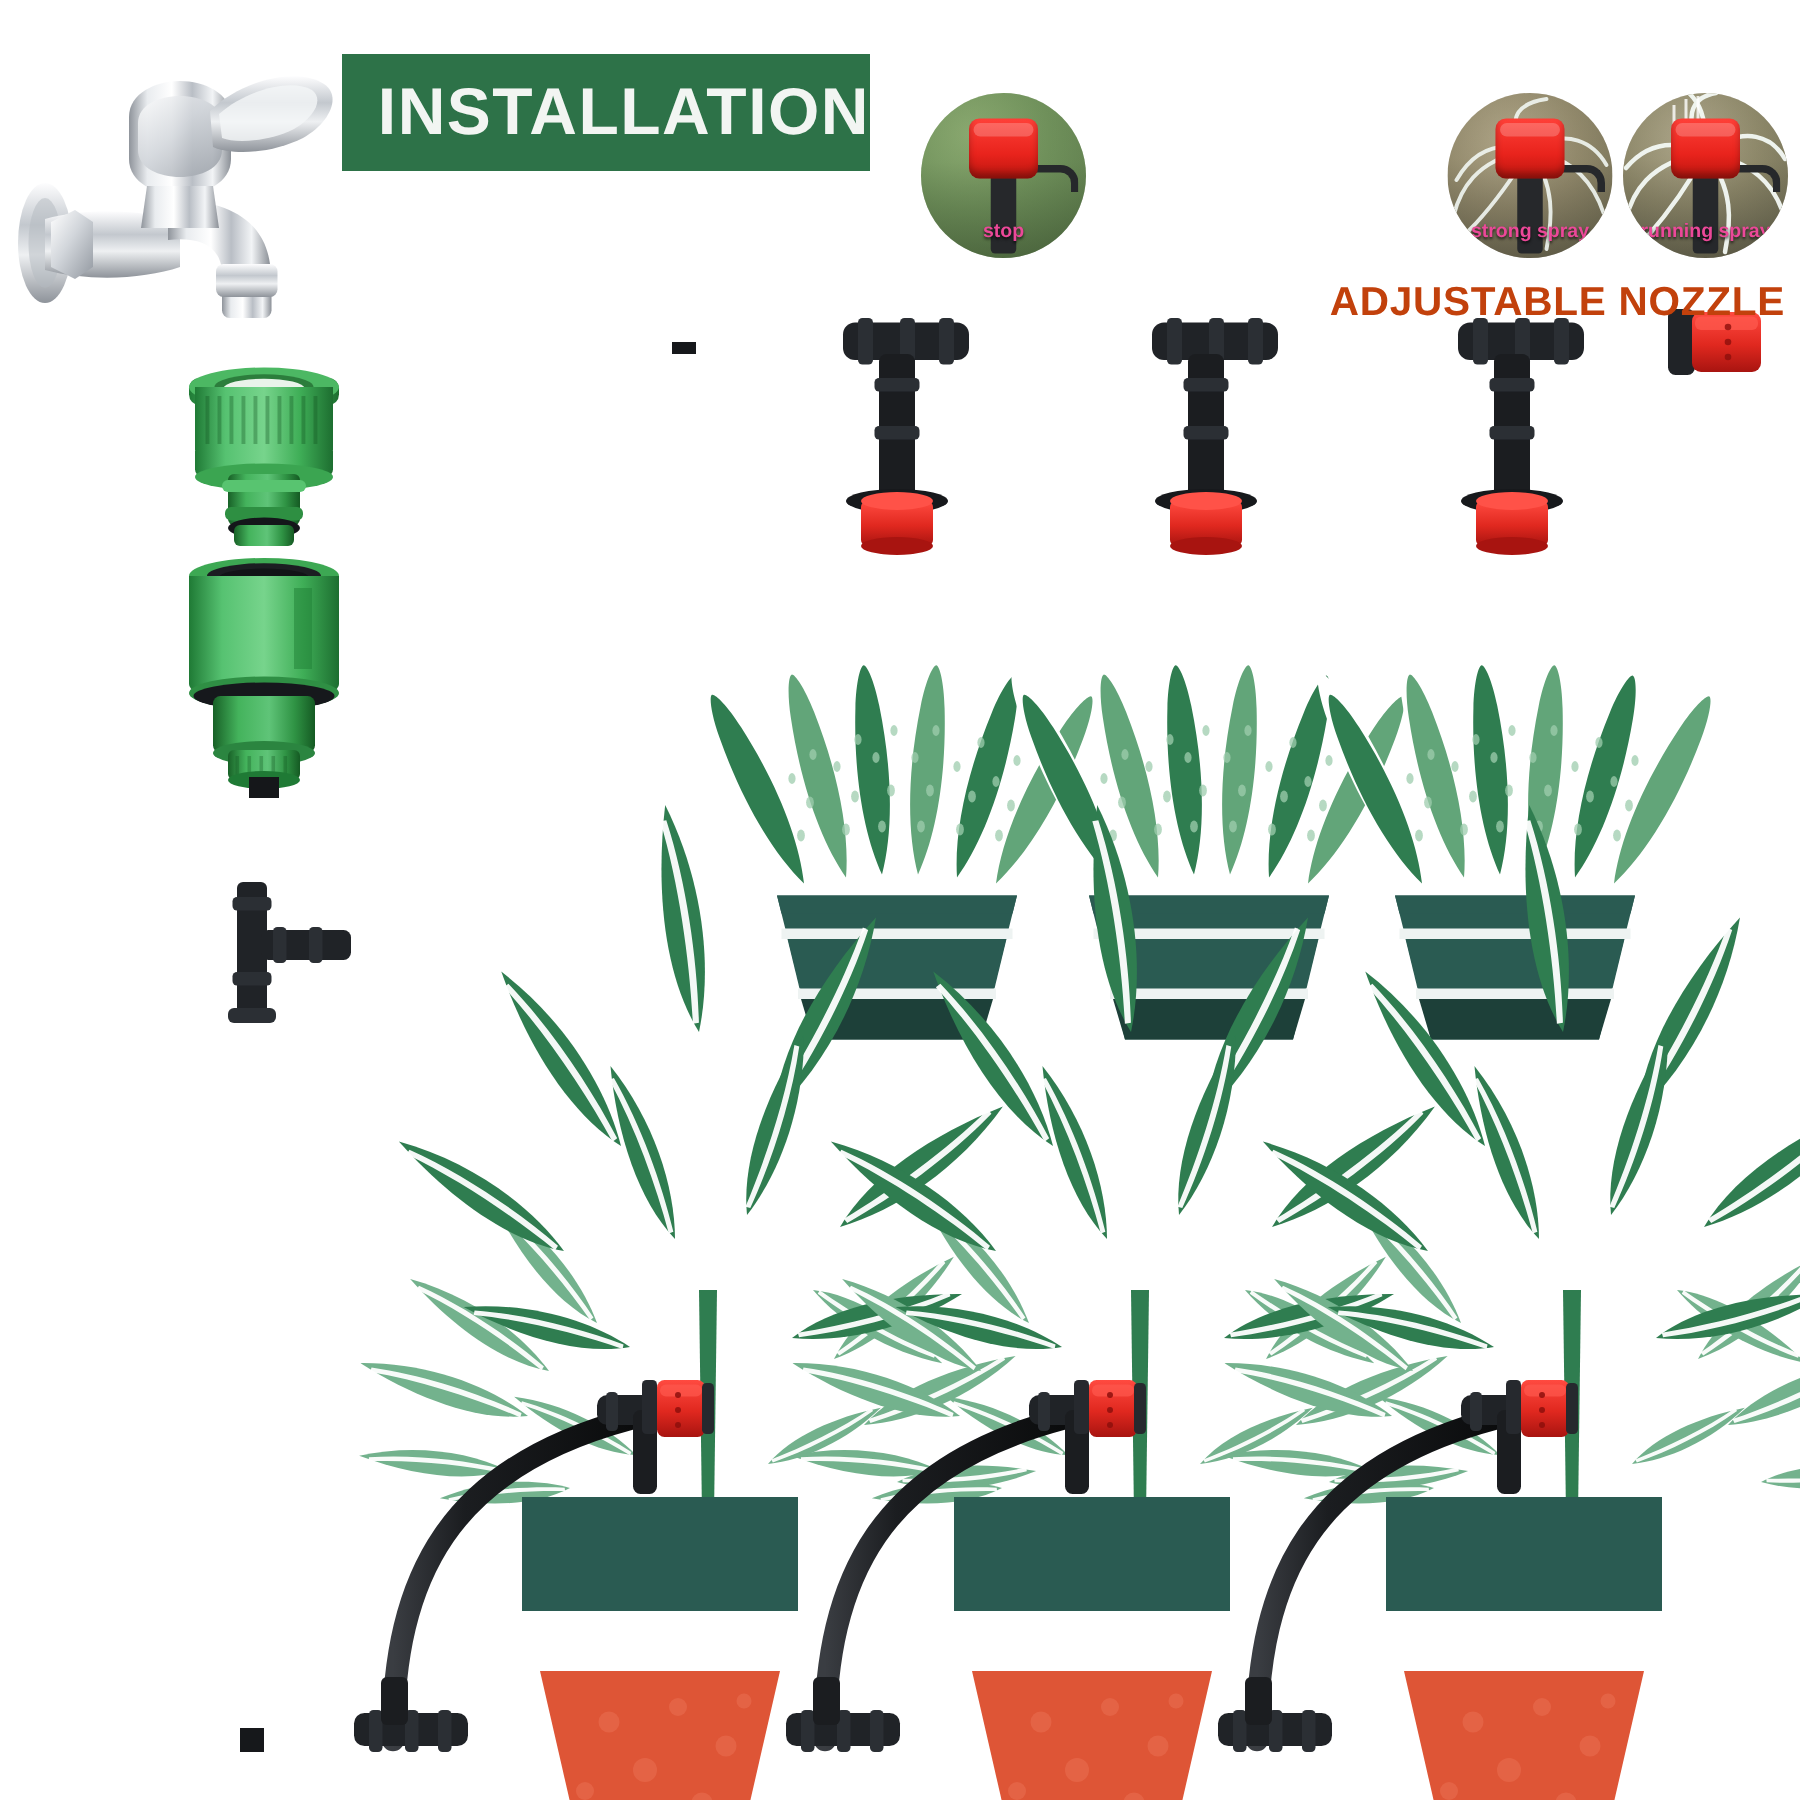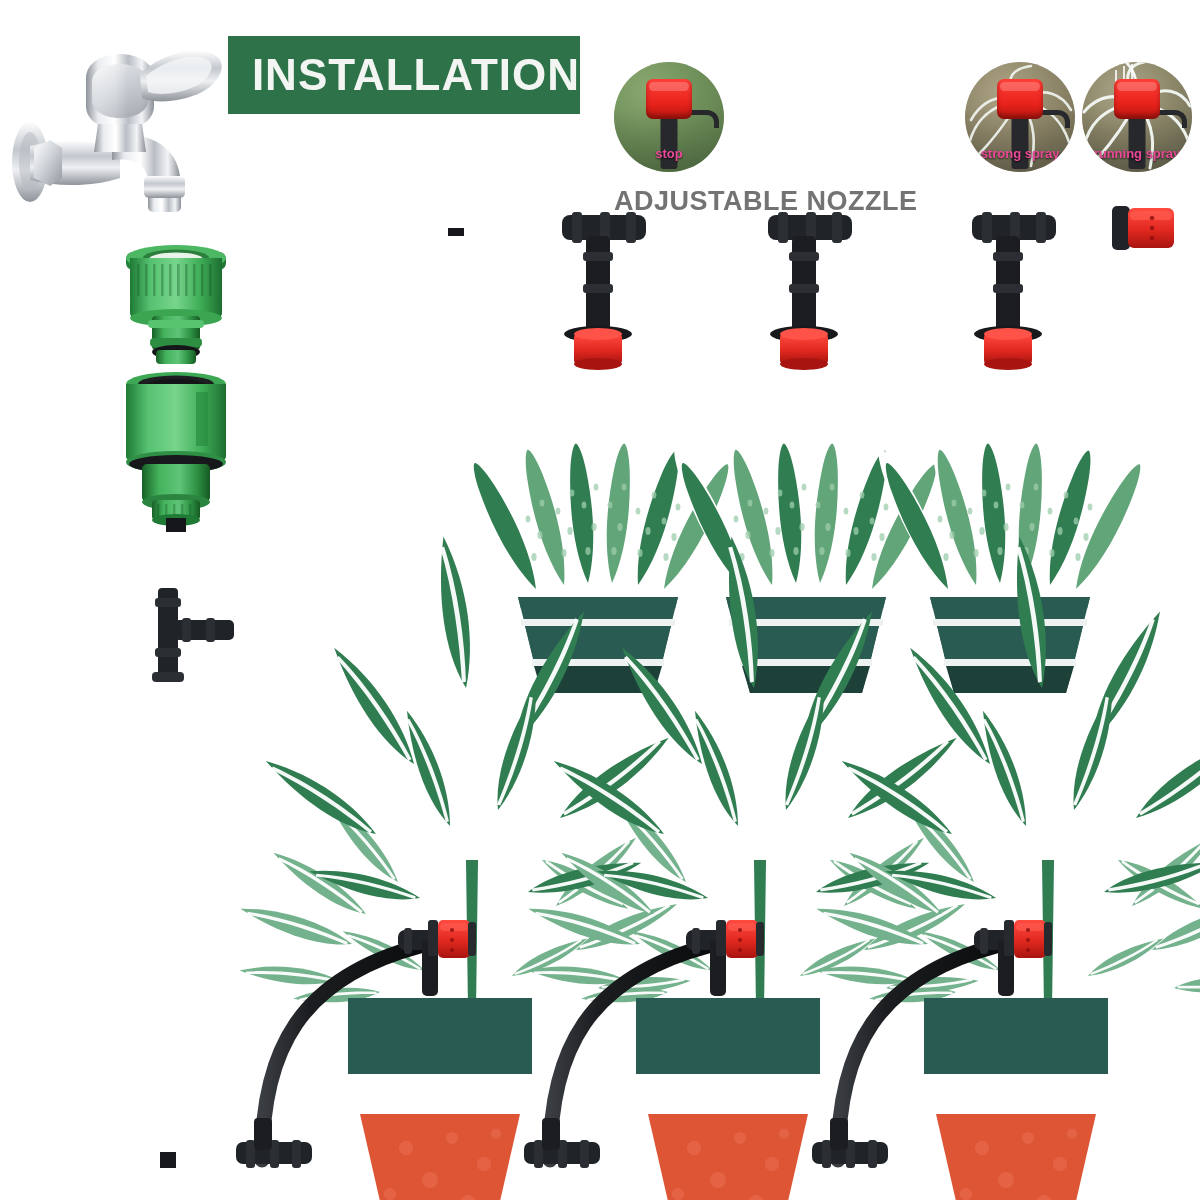--- a/index.html
+++ b/index.html
@@ -45,22 +45,22 @@
     border-radius:0 12px 0 0;
   }
   .mode .label{
     position:absolute;left:0;right:0;bottom:11px;text-align:center;
     color:#ec4899;font-size:13px;font-weight:600;
     text-shadow:0 1px 2px rgba(0,0,0,.75);
     font-family:"Liberation Sans",sans-serif;white-space:nowrap;
   }
   .spray{position:absolute;inset:0;}
   .subtitle{
-    position:absolute;left:614px;top:186px;width:576px;text-align:left;
-    font-size:27px;font-weight:700;color:#737373;letter-spacing:.5px;
+    position:absolute;left:614px;top:186px;width:576px;text-align:right;
+    font-size:27px;font-weight:700;color:#c2410c;letter-spacing:.5px;
     font-family:"Liberation Sans",sans-serif;
   }
 
   
   .layer{position:absolute;left:0;top:0;width:1200px;height:1200px;}
 </style>
 </head>
 <body>
 
 <div id="stage">

